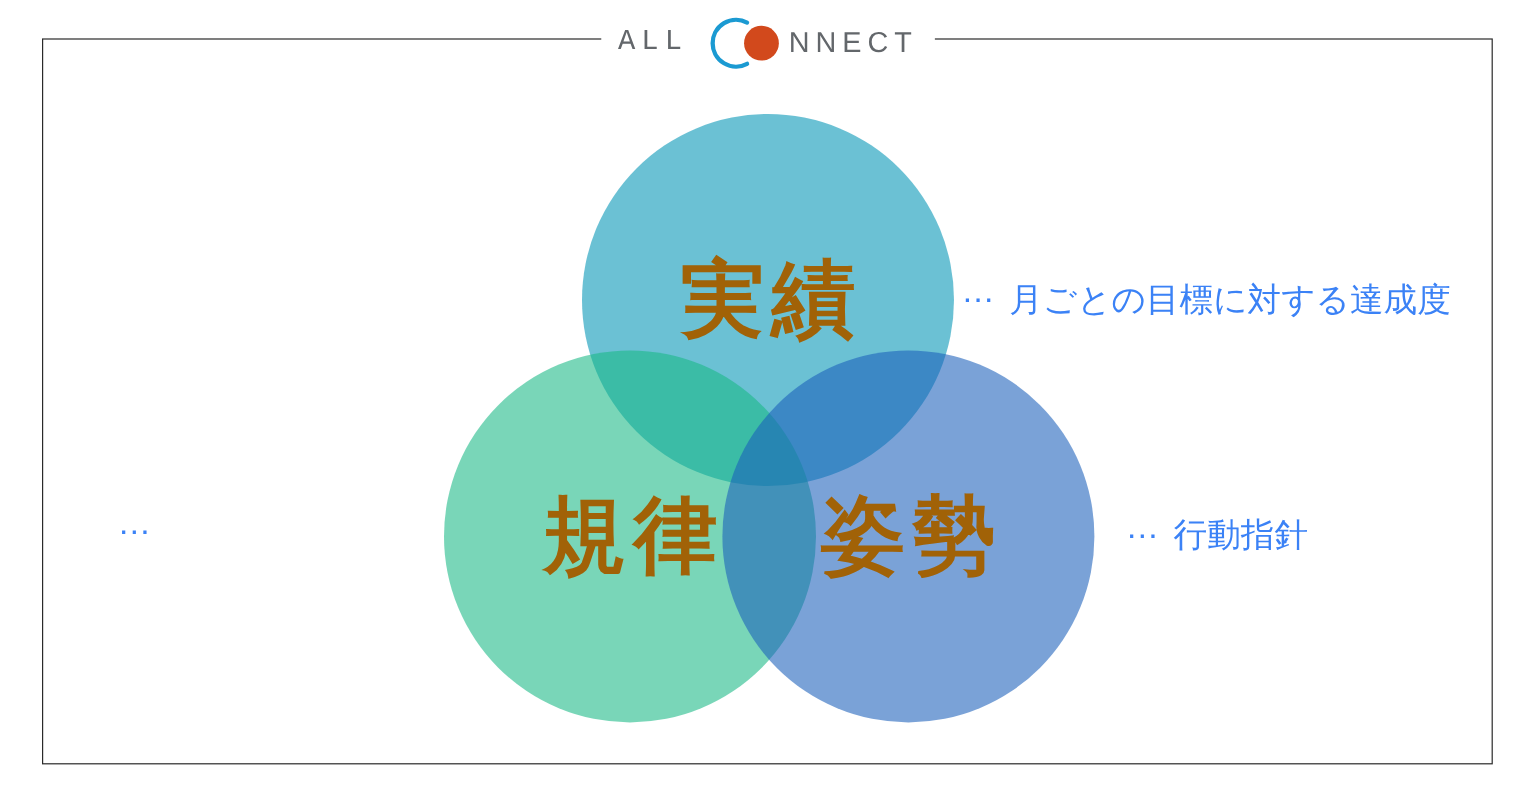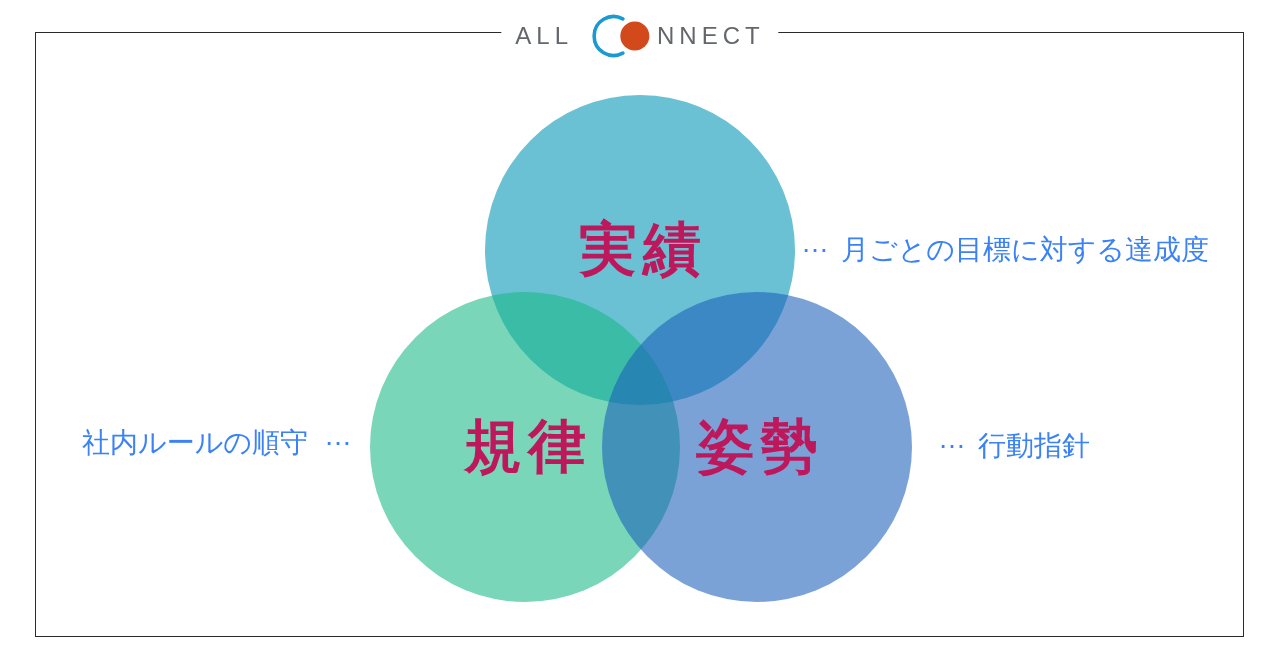--- a/index.html
+++ b/index.html
@@ -27,40 +27,40 @@
     padding: 0 14px;
     height: 48px;
     display: flex; align-items: center;
     z-index: 5;
   }
   .logo-text {
     font-size: 24px; font-weight: 400; color: #63676b;
     letter-spacing: 5px; line-height: 1;
     font-stretch: semi-condensed;
   }
-  .logo-text.before { margin-right: 17px; }
+  .logo-text.before { margin-right: 17px; font-family: Liberation Mono, monospace; }
   .logo-text.after { margin-left: 3px; text-align: center; }
   .logo-mark { display: block; }
 
   
   .venn { position: absolute; left: 0; top: 0; width: 1280px; height: 670px; }
   .circle {
     position: absolute;
     width: 310px; height: 310px;
     border-radius: 50%;
   }
   .circle.top    { left: 485px; top:  95px; }
   .circle.left   { left: 370px; top: 292px; }
   .circle.right  { left: 602px; top: 292px; }
 
   .circle-label {
     position: absolute;
     transform: translate(-50%, -50%);
-    color: #be185d;
-    font-size: 58px;
+    color: #a16207;
+    font-size: 70px;
     font-weight: 800;
     letter-spacing: 6px;
     text-indent: 6px;
     white-space: nowrap;
     z-index: 3;
   }
   .circle-label.top   { left: 640px; top: 250px; }
   .circle-label.left  { left: 525px; top: 447px; }
   .circle-label.right { left: 757px; top: 447px; }
 
@@ -115,19 +115,18 @@
     <div class="annotation ann-achievement">
       <span class="dots">…</span><span>月ごとの目標に対する達成度</span>
     </div>
 
     <div class="annotation ann-attitude">
       <span class="dots">…</span><span>行動指針</span>
     </div>
 
     <div class="annotation ann-discipline">
       <div class="lines">
-        <div>社内ルールの順守</div>
       </div>
       <span class="dots">…</span>
     </div>
   </div>
 
 </div>
 
 </body></html>

